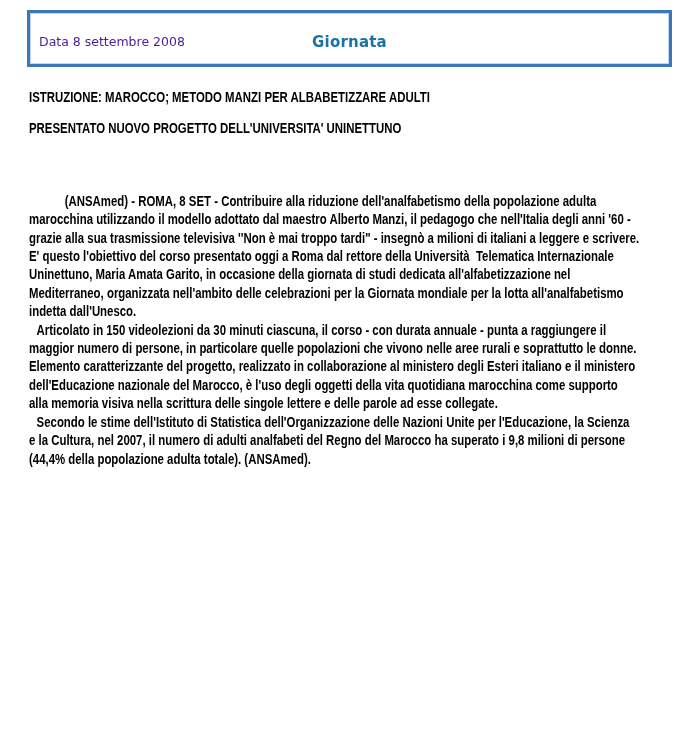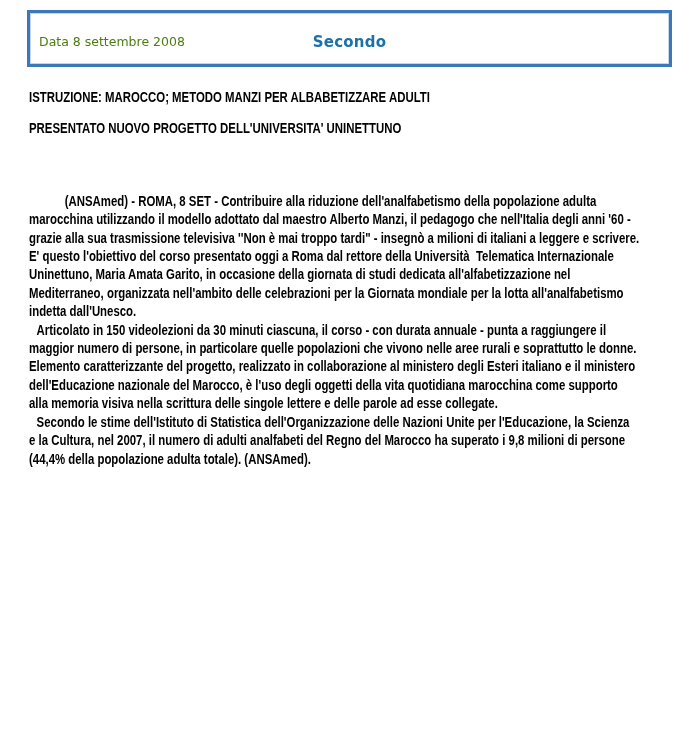--- a/index.html
+++ b/index.html
@@ -33,21 +33,21 @@
     box-shadow: inset 0 0 0 1px #c6d6ea;
     background: #ffffff;
   }
   .date-label {
     position: absolute;
     left: 9px;
     top: 21px;
     font-family: "DejaVu Sans", sans-serif;
     font-size: 12.5px;
     line-height: 15px;
-    color: #4d7c0f;
+    color: #4c1d95;
     white-space: nowrap;
   }
   .brand-title {
     position: absolute;
     left: 0;
     right: 0;
     top: 20px;
     text-align: center;
     font-family: "DejaVu Sans", sans-serif;
     font-size: 15px;
@@ -83,21 +83,21 @@
     text-indent: 10px;
   }
 </style>
 </head>
 <body>
 
 <div class="page">
 
   <div class="header-box">
     <span class="date-label">Data 8 settembre 2008</span>
-    <div class="brand-title">Secondo</div>
+    <div class="brand-title">Giornata</div>
   </div>
 
   <div class="article">
     <p class="title-line1">ISTRUZIONE: MAROCCO; METODO MANZI PER ALBABETIZZARE ADULTI</p>
     <p class="title-line2">PRESENTATO NUOVO PROGETTO DELL'UNIVERSITA' UNINETTUNO</p>
 
     <p class="para-1">(ANSAmed) - ROMA, 8 SET - Contribuire alla riduzione dell'analfabetismo della popolazione adulta
 marocchina utilizzando il modello adottato dal maestro Alberto Manzi, il pedagogo che nell'Italia degli anni '60 -
 grazie alla sua trasmissione televisiva ''Non è mai troppo tardi" - insegnò a milioni di italiani a leggere e scrivere.
 E' questo l'obiettivo del corso presentato oggi a Roma dal rettore della Università  Telematica Internazionale

